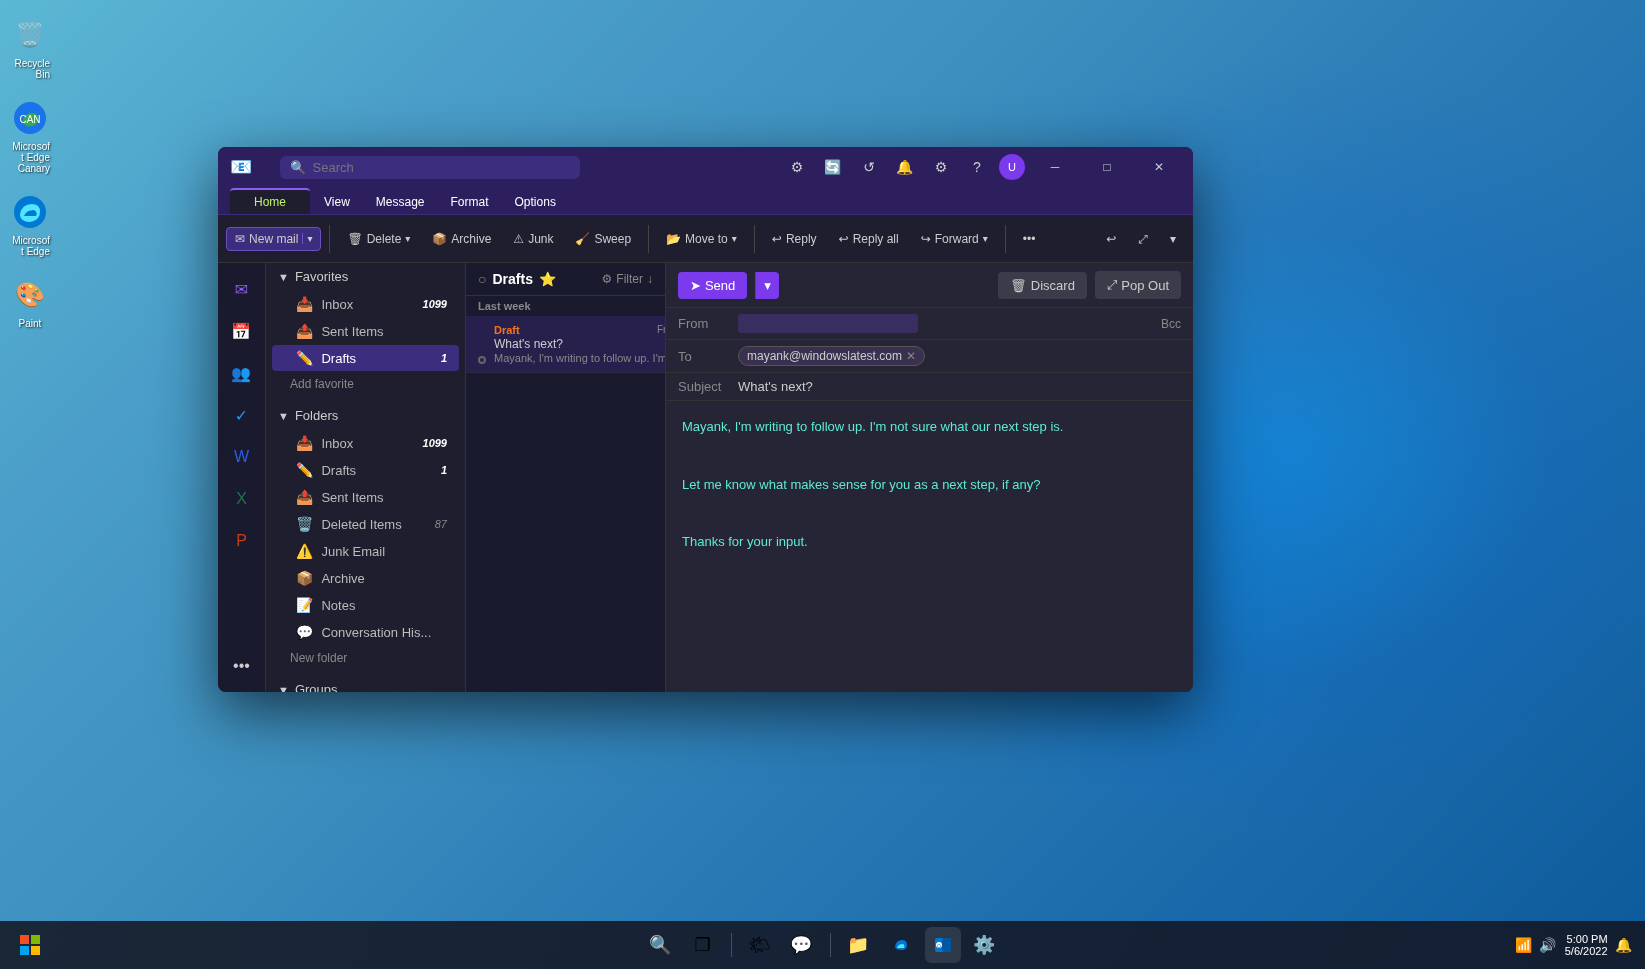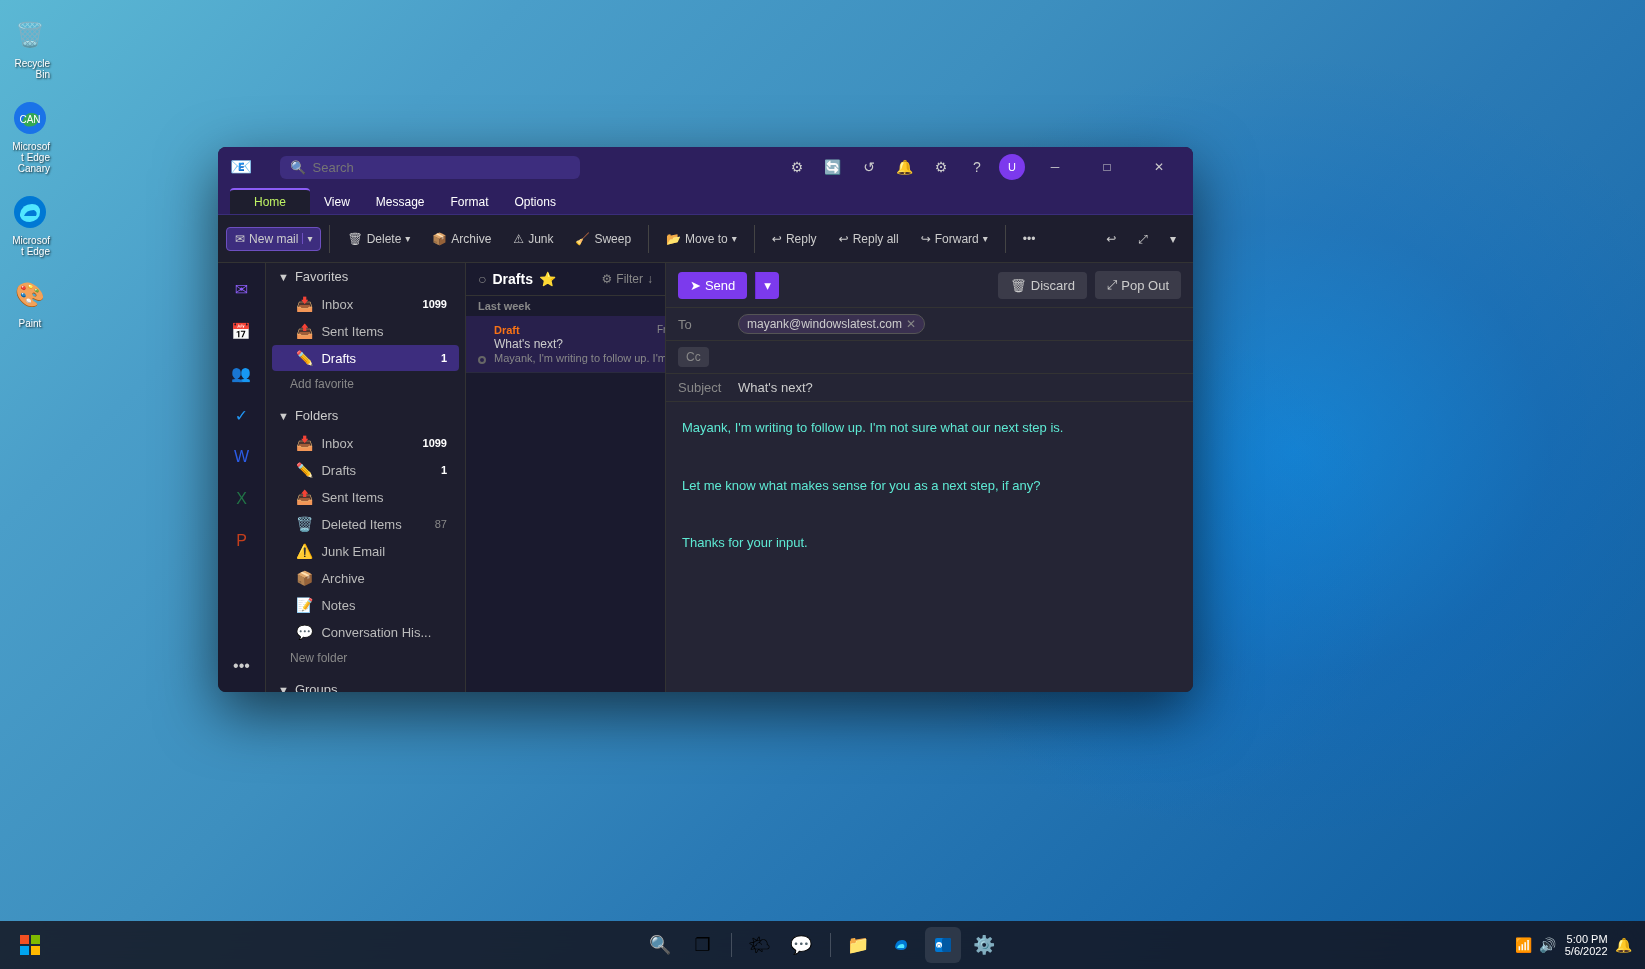--- a/index.html
+++ b/index.html
@@ -276,20 +276,21 @@
       cursor: pointer;
       border-radius: 4px;
       margin: 1px 6px;
     }
     .folder-item.active { background: #3d2d7e; color: white; }
     .folder-item .badge {
       margin-left: auto;
       background: transparent;
       color: #888;
       font-size: 11px;
+      font-style: italic;
     }
     .folder-item .badge.bold { color: white; font-weight: bold; }
     .folder-item-icon { font-size: 14px; }
     .add-link {
       padding: 5px 12px 5px 24px;
       color: #888;
       font-size: 12px;
       cursor: pointer;
     }
 
@@ -804,32 +805,34 @@
         <button class="discard-btn">
           <span>🗑</span>
           <span>Discard</span>
         </button>
         <button class="pop-out-btn">
           <span>⤢</span>
           <span>Pop Out</span>
         </button>
       </div>
 
+      <div class="compose-field">
+        <span class="compose-field-label">From</span>
+        <input class="from-input" type="text" value="" style="">
+        <span class="bcc-link">Bcc</span>
+      </div>
 
       <div class="compose-field">
         <span class="compose-field-label">To</span>
         <div class="to-chip">
           <span>mayank@windowslatest.com</span>
           <span class="remove">✕</span>
         </div>
       </div>
 
-      <div class="compose-field">
-        <button class="cc-btn">Cc</button>
-      </div>
 
       <div class="subject-row">
         <span class="subject-label">Subject</span>
         <input class="subject-value" type="text" value="What's next?" style="">
       </div>
 
       <div class="compose-body">
         <p>Mayank, I'm writing to follow up. I'm not sure what our next step is.</p>
         <p>&nbsp;</p>
         <p>Let me know what makes sense for you as a next step, if any?</p>

